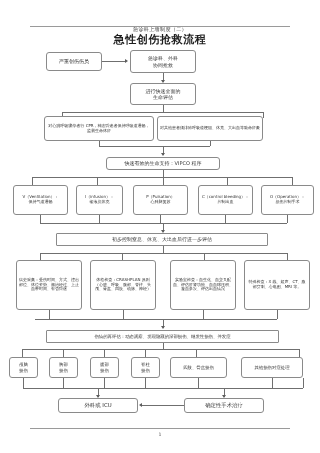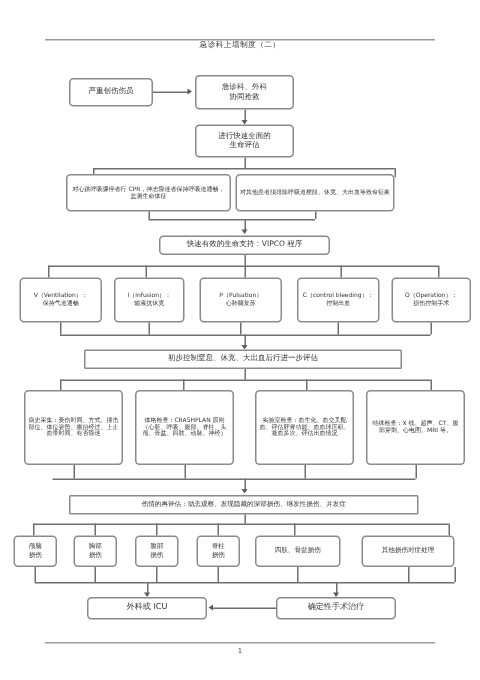--- a/index.html
+++ b/index.html
@@ -89,20 +89,21 @@
 </head>
 <body>
 
 <div class="page">
 
   <div class="hdr">
     <span class="hdr-text">急诊科上墙制度（二）</span>
   </div>
   <div class="hdr-rule"></div>
 
+  <div class="title">急性创伤抢救流程</div>
 
   <div class="bx t5" style="left:46px;top:52px;width:56px;height:19px;">
     <span>严重创伤伤员</span>
   </div>
 
   <div class="ln hl" style="left:102px;top:61px;width:24px;"></div>
   <div class="arw-r" style="left:125px;top:59px;"></div>
 
   <div class="bx t5" style="left:130px;top:50px;width:66px;height:23px;">
     <span style="white-space:pre-line;">急诊科、外科

